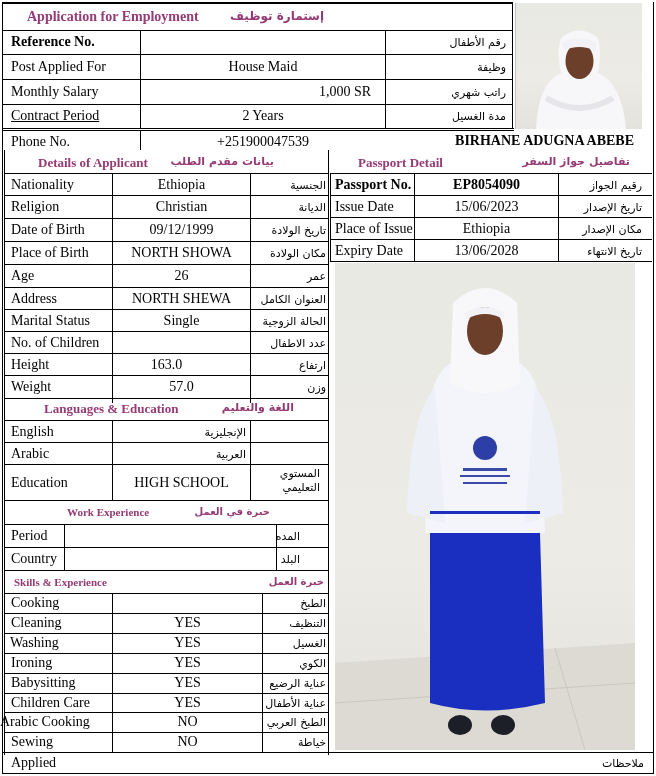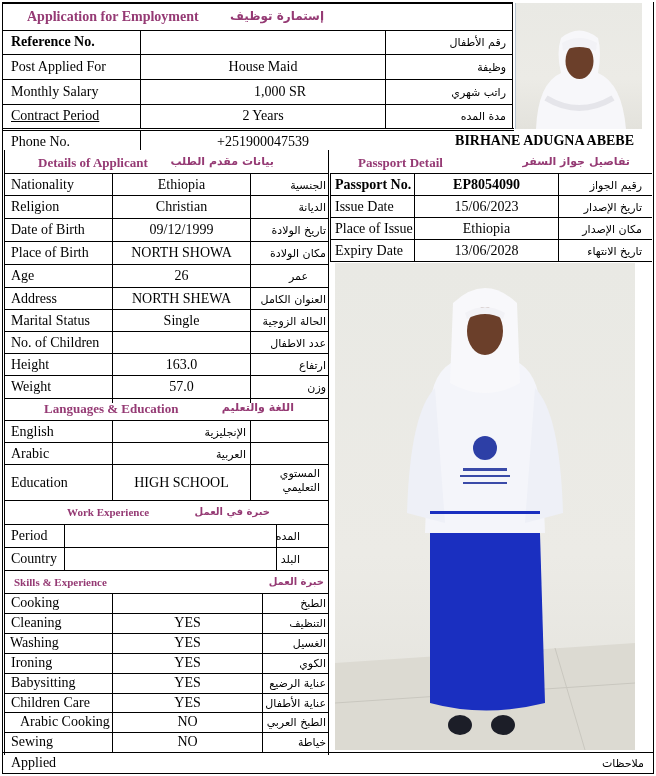--- a/index.html
+++ b/index.html
@@ -36,26 +36,26 @@
 
 <div class="t bold" style="left:11px;top:35px;">Reference No.</div>
 <div class="t c" style="left:141px;width:244px;top:35px;"></div>
 <div class="t ar" style="right:150px;top:37px;">رقم الأطفال</div>
 
 <div class="t" style="left:11px;top:60px;">Post Applied For</div>
 <div class="t c" style="left:141px;width:244px;top:60px;">House Maid</div>
 <div class="t ar" style="right:150px;top:62px;">وظيفة</div>
 
 <div class="t" style="left:11px;top:85px;">Monthly Salary</div>
-<div class="t c" style="left:158px;width:244px;top:85px;">1,000 SR</div>
+<div class="t c" style="left:127px;width:244px;top:85px;text-align:right;">1,000 SR</div>
 <div class="t ar" style="right:150px;top:87px;">راتب شهري</div>
 
 <div class="t" style="left:11px;top:109px;text-decoration:underline;">Contract Period</div>
 <div class="t c" style="left:141px;width:244px;top:109px;">2 Years</div>
-<div class="t ar" style="right:150px;top:111px;">مدة المده</div>
+<div class="t ar" style="right:150px;top:111px;">مدة الغسيل</div>
 
 <div class="abs photo-bg" style="left:515px;top:3px;width:127px;height:126px;overflow:hidden;border-left:1px solid #b8c4d0;">
   <svg width="127" height="126" viewBox="0 0 127 126">
     <path d="M20 126 Q22 80 45 70 Q40 50 45 35 Q63 20 82 35 Q86 50 82 70 Q106 80 110 126 Z" fill="#f7f7fa"></path>
     <ellipse cx="63.5" cy="58" rx="14" ry="18" fill="#6b3f2a"></ellipse>
     <path d="M46 40 Q63 30 81 40 L80 48 Q63 40 47 48 Z" fill="#f2f2f6"></path>
     <path d="M30 95 Q63 115 97 95" stroke="#e5e5ea" stroke-width="6" fill="none"></path>
   </svg>
 </div>
 
@@ -86,36 +86,36 @@
        <div class="t" style="left:11px;top:223px;">Date of Birth</div>
        <div class="t c" style="left:113px;width:137px;top:223px;">09/12/1999</div>
        <div class="t ar" style="right:330px;top:225px;">تاريخ الولادة</div>
     <div class="hl" style="left:4px;top:264px;width:324px;"></div>
        <div class="t" style="left:11px;top:246px;">Place of Birth</div>
        <div class="t c" style="left:113px;width:137px;top:246px;">NORTH SHOWA</div>
        <div class="t ar" style="right:330px;top:248px;">مكان الولادة</div>
     <div class="hl" style="left:4px;top:287px;width:324px;"></div>
        <div class="t" style="left:11px;top:269px;">Age</div>
        <div class="t c" style="left:113px;width:137px;top:269px;">26</div>
-       <div class="t ar" style="right:348px;top:271px;">عمر</div>
+       <div class="t ar" style="right:330px;top:271px;">عمر</div>
     <div class="hl" style="left:4px;top:309px;width:324px;"></div>
        <div class="t" style="left:11px;top:292px;">Address</div>
        <div class="t c" style="left:113px;width:137px;top:292px;">NORTH SHEWA</div>
        <div class="t ar" style="right:330px;top:294px;">العنوان الكامل</div>
     <div class="hl" style="left:4px;top:331px;width:324px;"></div>
        <div class="t" style="left:11px;top:314px;">Marital Status</div>
        <div class="t c" style="left:113px;width:137px;top:314px;">Single</div>
        <div class="t ar" style="right:330px;top:316px;">الحالة الزوجية</div>
     <div class="hl" style="left:4px;top:353px;width:324px;"></div>
        <div class="t" style="left:11px;top:336px;">No. of Children</div>
        <div class="t c" style="left:113px;width:137px;top:336px;"></div>
        <div class="t ar" style="right:330px;top:338px;">عدد الاطفال</div>
     <div class="hl" style="left:4px;top:375px;width:324px;"></div>
        <div class="t" style="left:11px;top:358px;">Height</div>
-       <div class="t c" style="left:113px;width:137px;top:358px;">163.0</div>
+       <div class="t c" style="left:98px;width:137px;top:358px;">163.0</div>
        <div class="t ar" style="right:330px;top:360px;">ارتفاع</div>
     <div class="hl" style="left:4px;top:398px;width:324px;"></div>
        <div class="t" style="left:11px;top:380px;">Weight</div>
        <div class="t c" style="left:113px;width:137px;top:380px;">57.0</div>
        <div class="t ar" style="right:330px;top:382px;">وزن</div>
   </div>
 
 <div class="t hdr" style="left:358px;top:156px;font-size:13px;">Passport Detail</div>
 <div class="t ar hdr" style="right:26px;top:156px;font-size:11px;">تفاصيل جواز السفر</div>
 <div class="hl" style="left:330px;top:173px;width:322px;"></div>
@@ -227,21 +227,21 @@
        <div class="t ar" style="right:330px;top:658px;">الكوي</div>
     <div class="hl" style="left:4px;top:693px;width:324px;"></div>
        <div class="t" style="left:11px;top:676px;">Babysitting</div>
        <div class="t c" style="left:113px;width:149px;top:676px;">YES</div>
        <div class="t ar" style="right:330px;top:678px;">عناية الرضيع</div>
     <div class="hl" style="left:4px;top:712px;width:324px;"></div>
        <div class="t" style="left:11px;top:696px;">Children Care</div>
        <div class="t c" style="left:113px;width:149px;top:696px;">YES</div>
        <div class="t ar" style="right:330px;top:698px;">عناية الأطفال</div>
     <div class="hl" style="left:4px;top:732px;width:324px;"></div>
-       <div class="t" style="left:20px;top:715px;font-family:Liberation Serif, serif;">Arabic Cooking</div>
+       <div class="t" style="left:0;top:715px;font-family:Liberation Serif, serif;">Arabic Cooking</div>
        <div class="t c" style="left:113px;width:149px;top:715px;">NO</div>
        <div class="t ar" style="right:330px;top:717px;">الطبخ العربي</div>
     <div class="hl" style="left:4px;top:752px;width:324px;"></div>
        <div class="t" style="left:11px;top:735px;">Sewing</div>
        <div class="t c" style="left:113px;width:149px;top:735px;">NO</div>
        <div class="t ar" style="right:330px;top:737px;">خياطة</div>
   </div>
 
 <div class="hl" style="left:2px;top:752px;width:652px;"></div>
 <div class="hl" style="left:2px;top:773px;width:652px;"></div>

